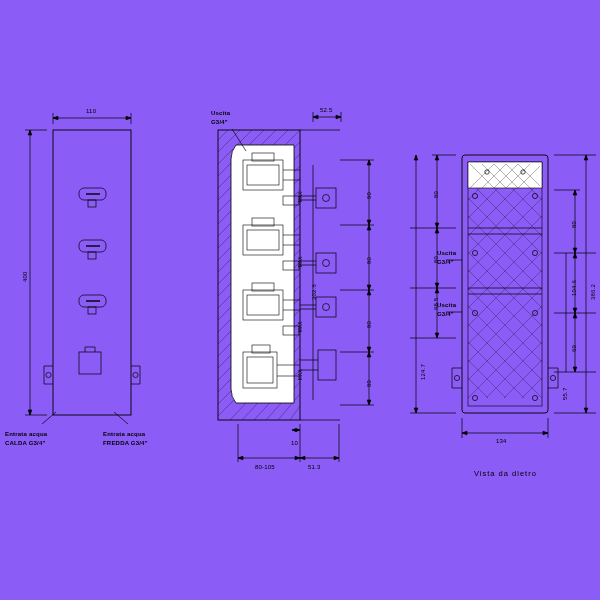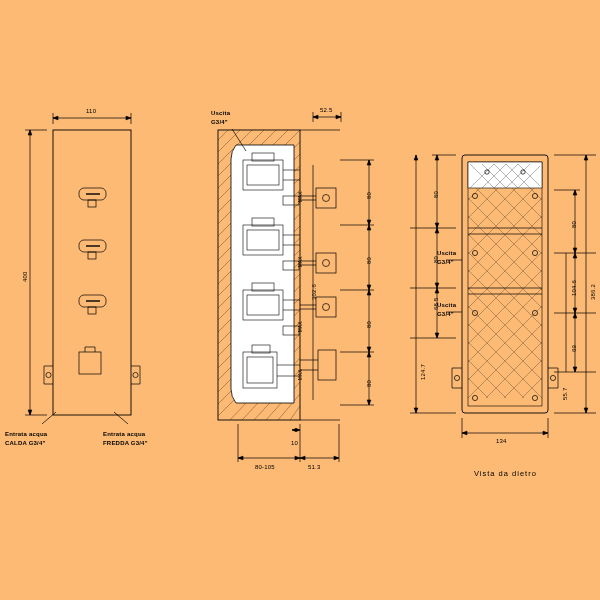--- a/index.html
+++ b/index.html
@@ -4,21 +4,21 @@
 <style>
   html, body {
     margin: 0;
     padding: 0;
     background: #ffffff;
   }
   #page {
     position: relative;
     width: 600px;
     height: 600px;
-    background: #fdba74;
+    background: #8b5cf6;
     font-family: "Liberation Sans", sans-serif;
     overflow: hidden;
   }
   .lbl {
     position: absolute;
     font-size: 6px;
     color: #000000;
     white-space: nowrap;
     letter-spacing: 0.2px;
     line-height: 1;

